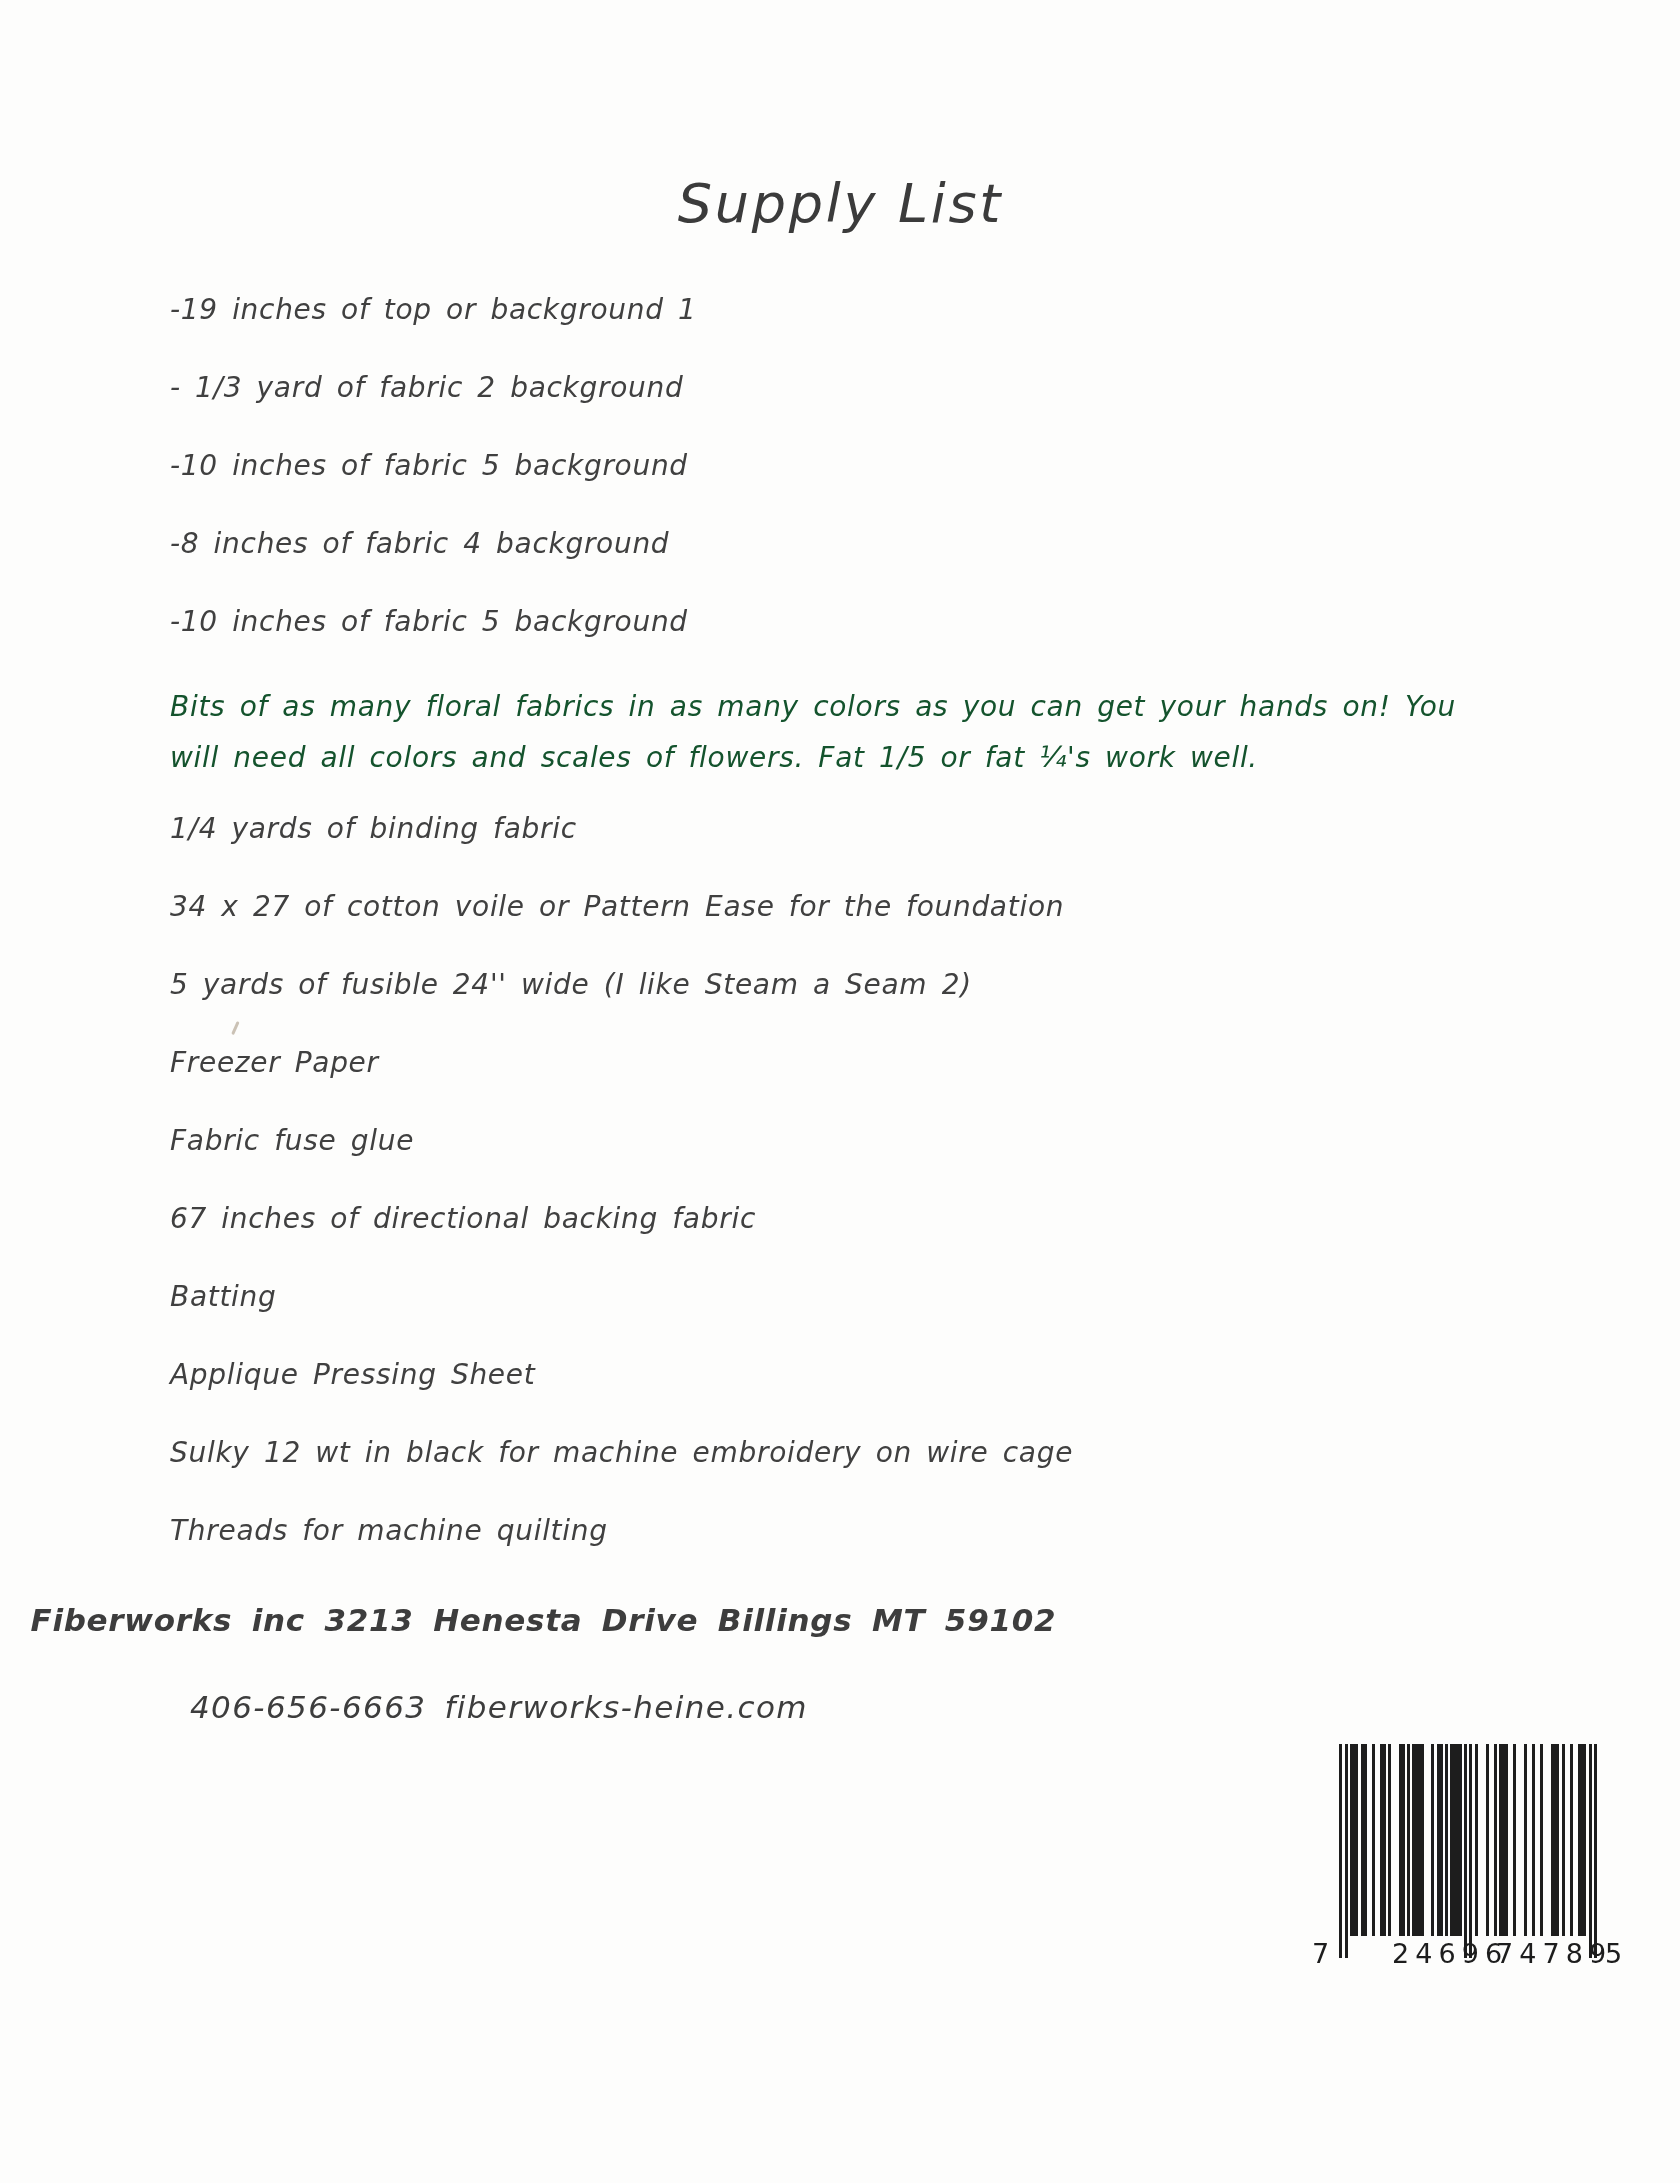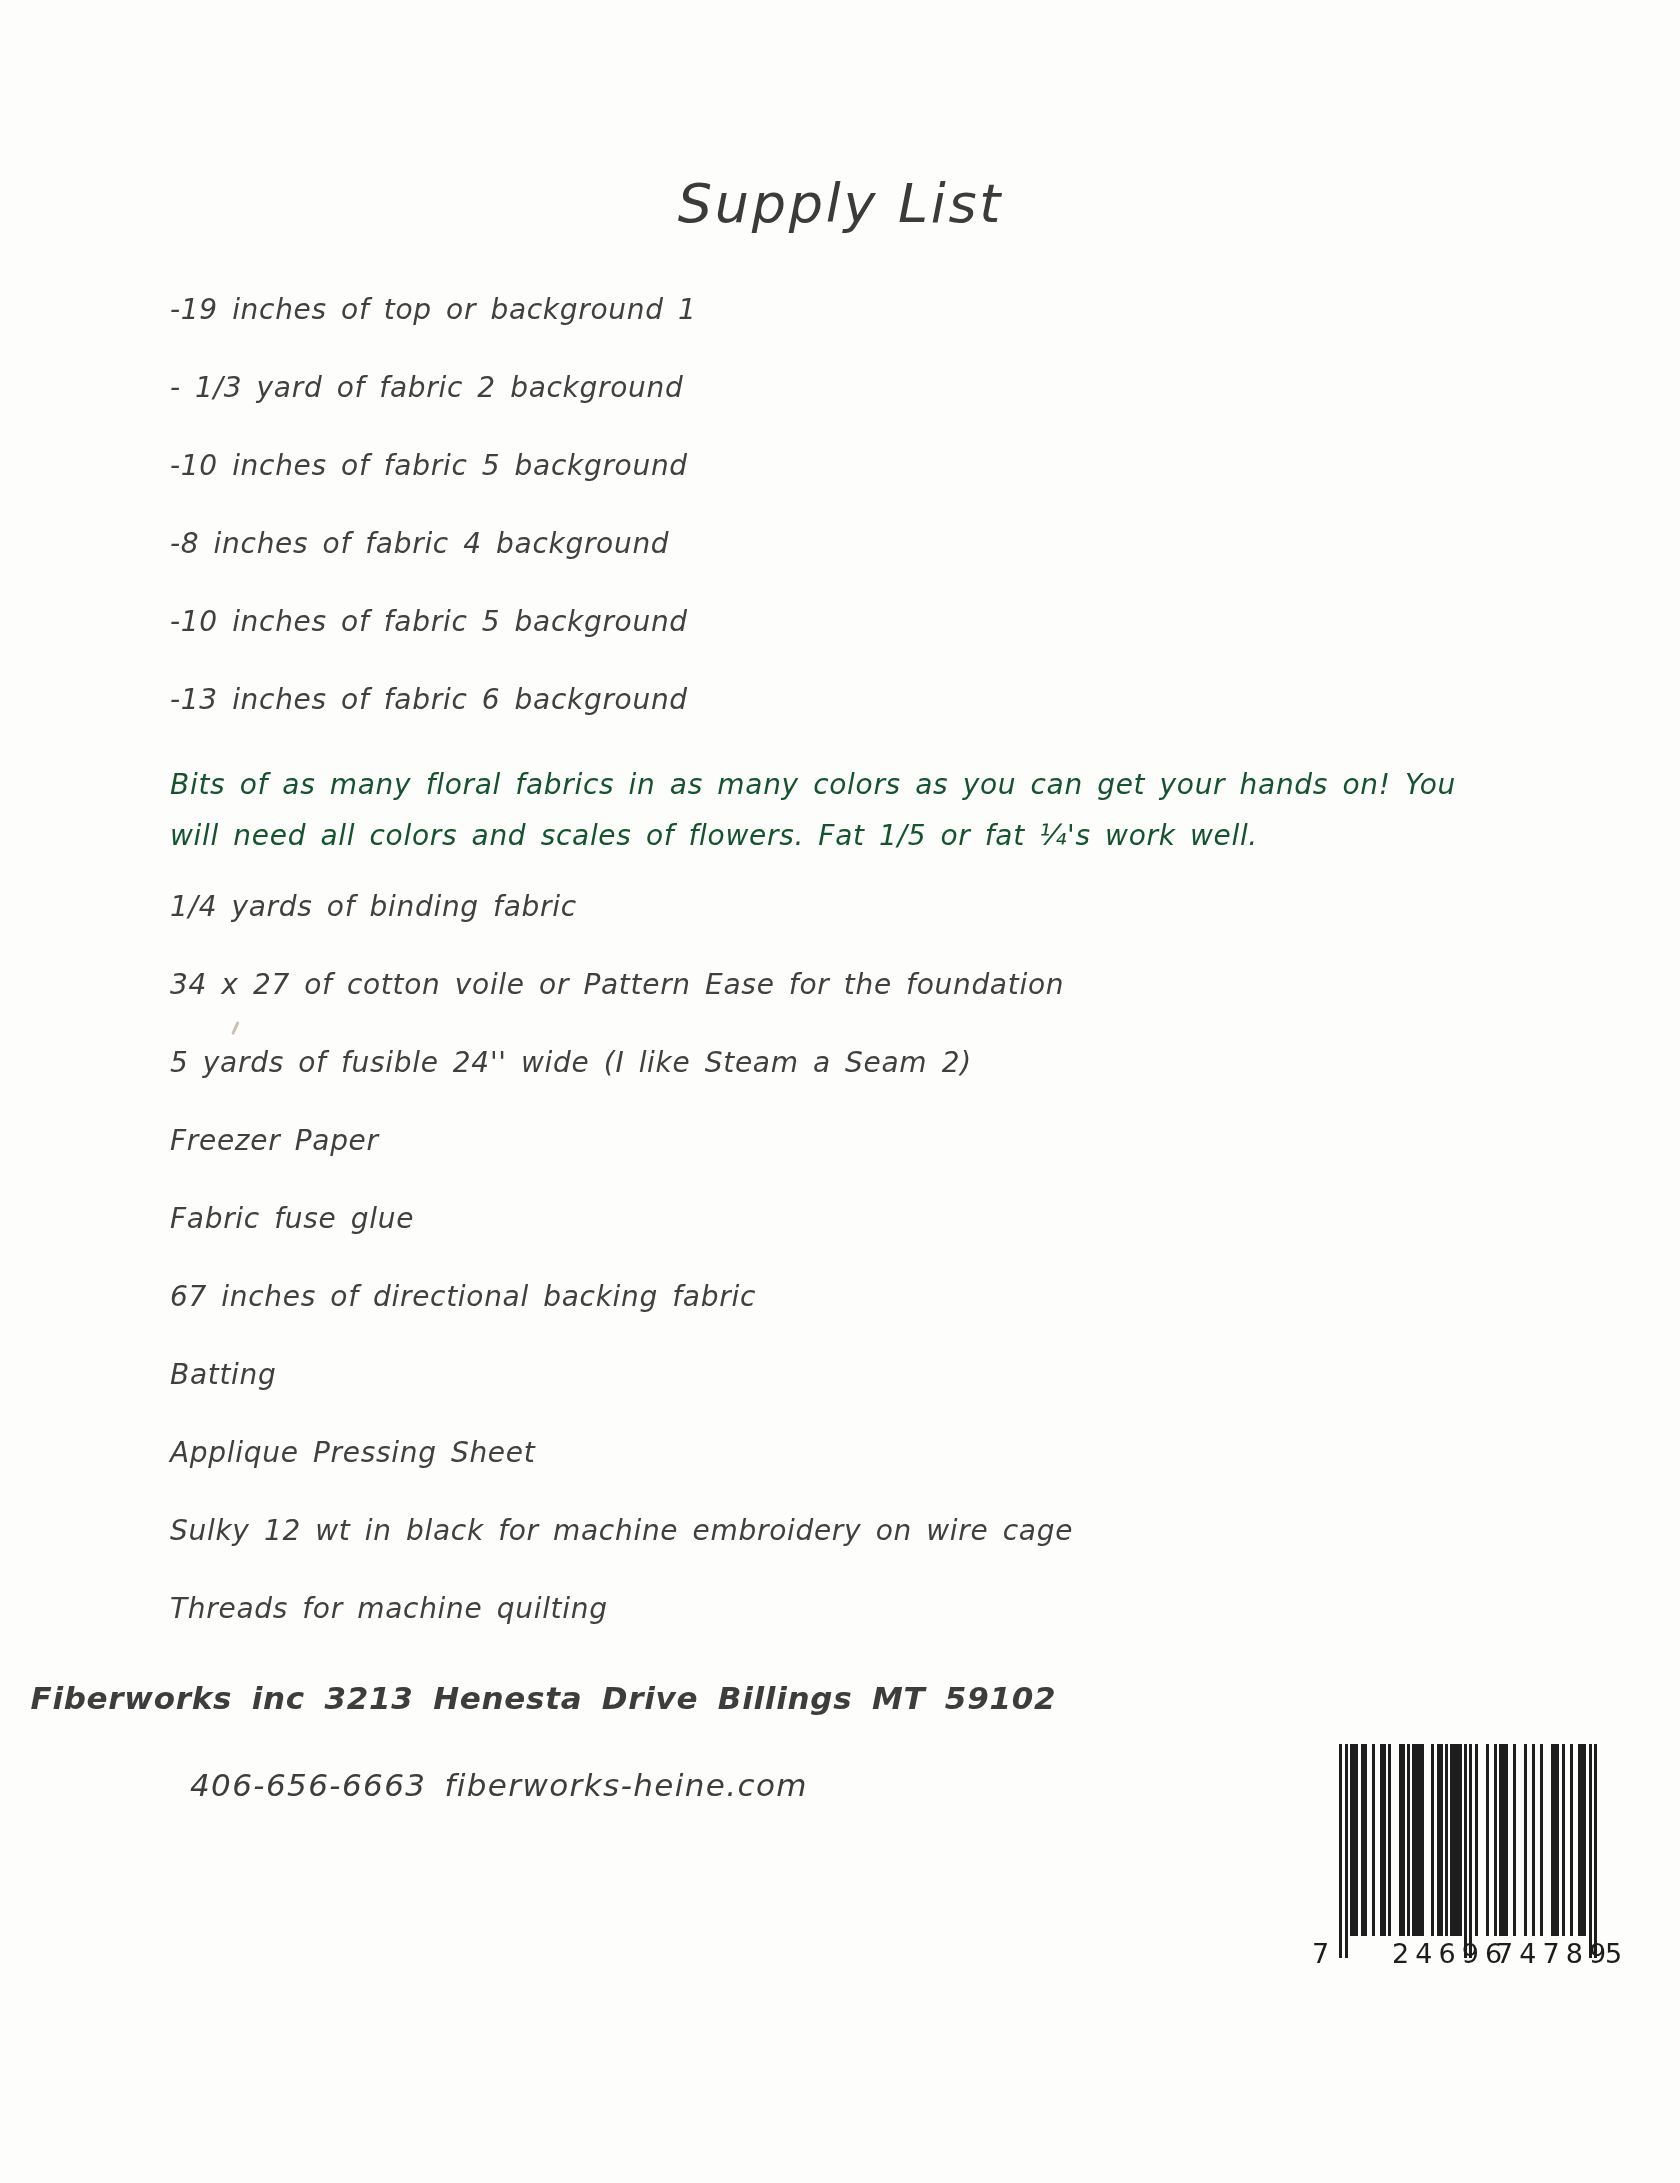--- a/index.html
+++ b/index.html
@@ -125,21 +125,20 @@
 
   <h1 class="title">Supply List</h1>
 
   <div class="content">
 
     <div class="item">-19 inches of top or background 1</div>
     <div class="item">- 1/3 yard of fabric 2 background</div>
     <div class="item">-10 inches of fabric 5 background</div>
     <div class="item">-8 inches of fabric 4 background</div>
     <div class="item">-10 inches of fabric 5 background</div>
-    <div class="item">-13 inches of fabric 6 background</div>
 
     <div class="note">
       <div class="note-line">Bits of as many floral fabrics in as many colors as you can get your hands on!  You</div>
       <div class="note-line">will need all colors and scales of flowers.  Fat 1/5 or fat ¼'s work well.</div>
     </div>
 
     <div class="item">1/4 yards of binding fabric</div>
     <div class="item">34 x 27 of cotton voile or Pattern Ease for the foundation</div>
     <div class="item">5 yards of fusible 24'' wide (I like Steam a Seam 2)</div>
     <div class="item">Freezer Paper</div>

